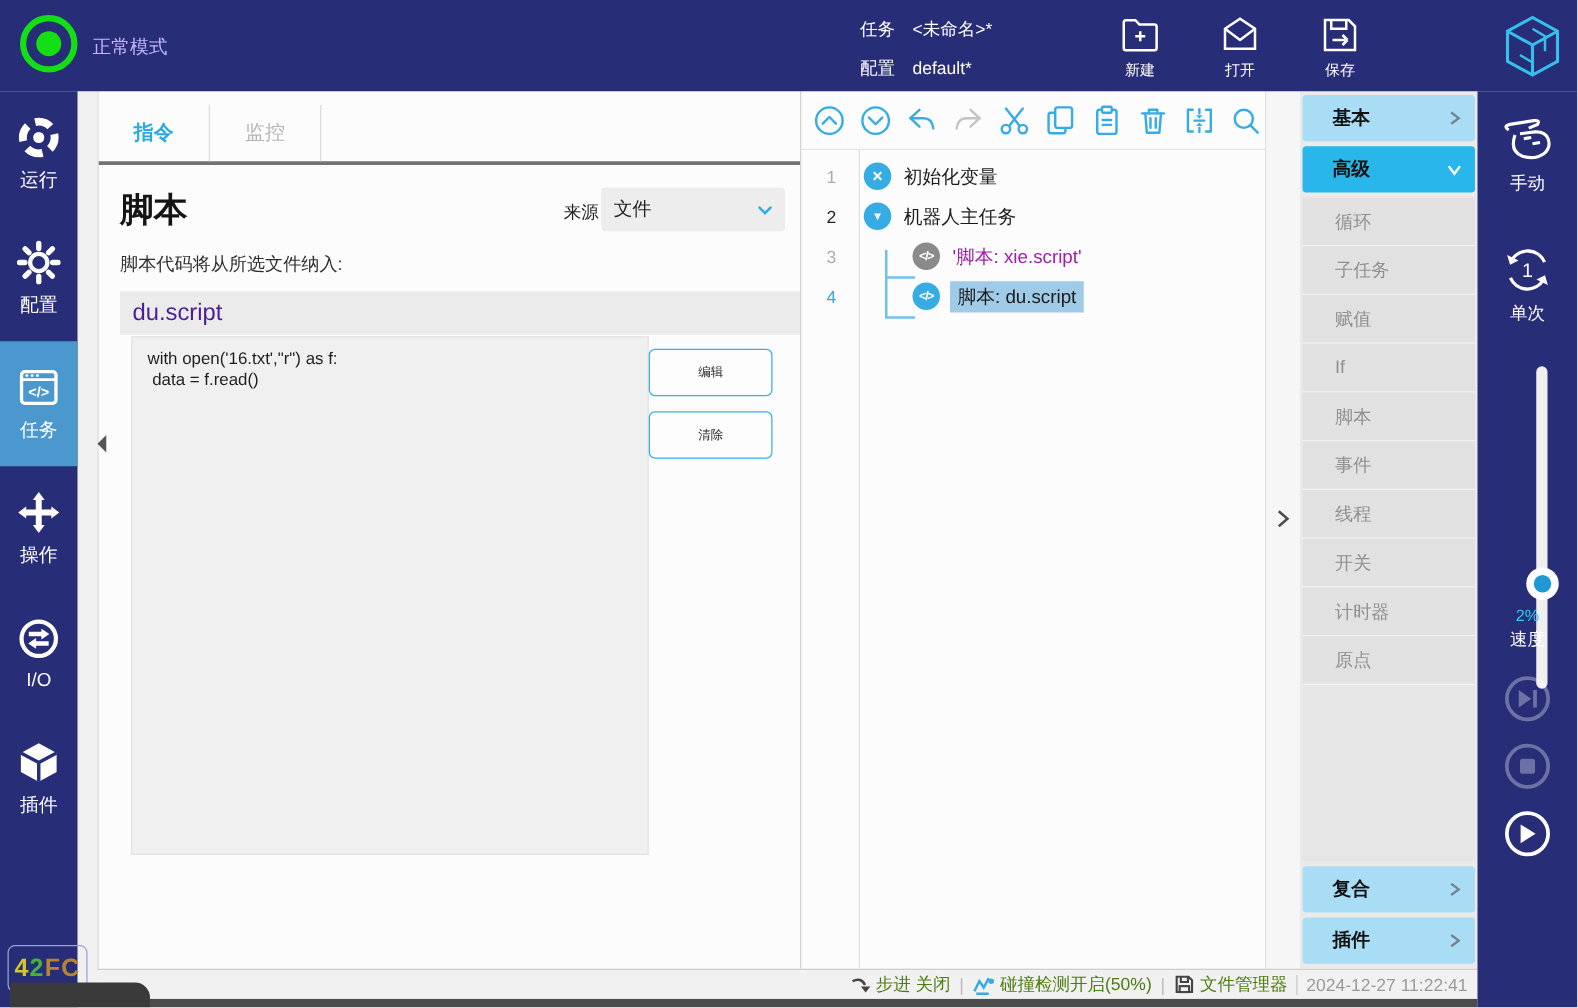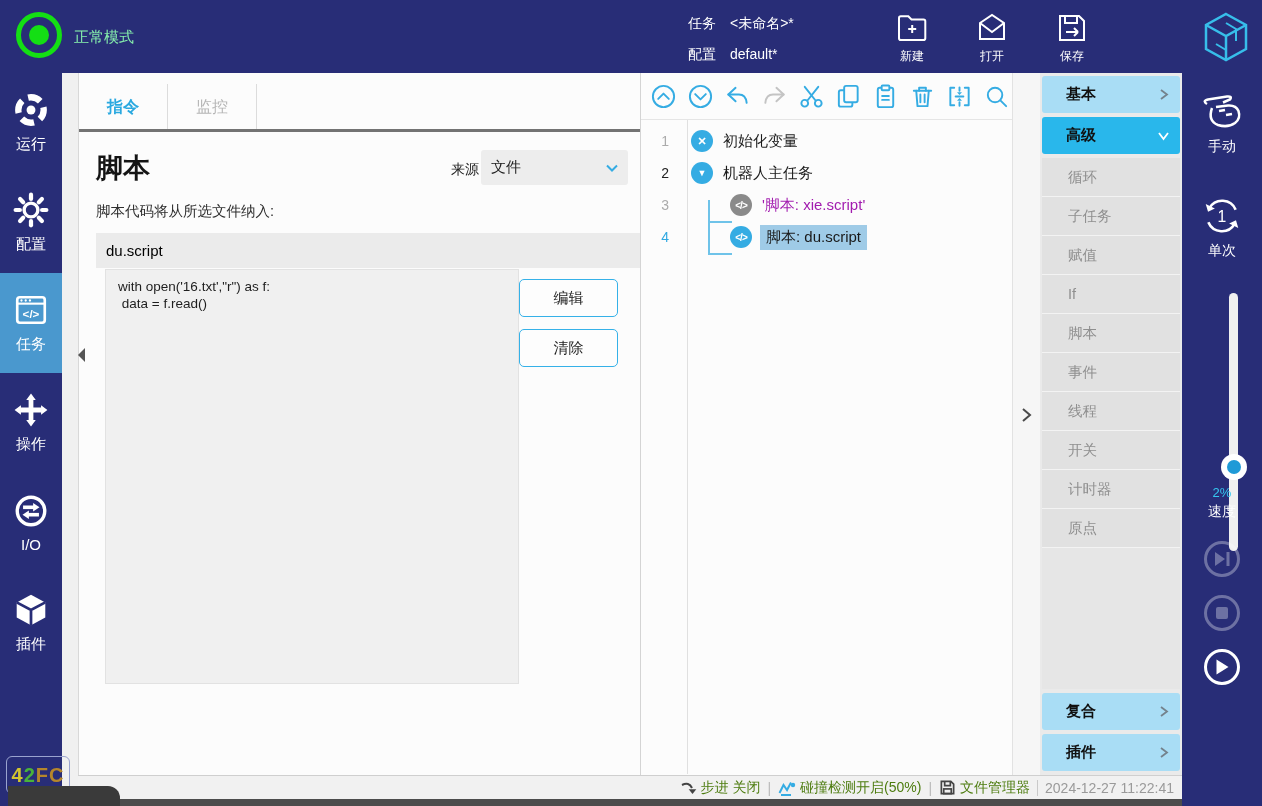--- a/index.html
+++ b/index.html
@@ -4,21 +4,21 @@
 <style>
   * { box-sizing: border-box; margin: 0; padding: 0; }
   html,body { width:1262px; height:806px; }
   body { font-family:"Liberation Sans", sans-serif; background:#e9e9e9; overflow:hidden; }
   .app { position:relative; width:1262px; height:806px; background:#f0f0f0; overflow:hidden; }
 
   
   .topbar { position:absolute; left:0; top:0; width:1262px; height:73px; background:#282D77; z-index:5; }
   .mode-ind { position:absolute; left:16px; top:12px; width:46px; height:46px; border:5px solid #14DF14; border-radius:50%; display:flex; align-items:center; justify-content:center; }
   .mode-ind .dot { width:20px; height:20px; background:#14DF14; border-radius:50%; }
-  .mode-label { position:absolute; left:74px; top:28px; color:#86efac; font-size:15px; }
+  .mode-label { position:absolute; left:74px; top:28px; color:#c4b5fd; font-size:15px; }
   .task-info { position:absolute; left:688px; top:13px; color:#fff; font-size:14px; line-height:20px; }
   .task-info .row { display:flex; gap:14px; margin-bottom:11px; }
   .top-btn { position:absolute; top:10px; width:64px; display:flex; flex-direction:column; align-items:center; color:#fff; cursor:pointer; }
   .top-btn svg { width:36px; height:36px; stroke:#fff; fill:none; stroke-width:2; }
   .top-btn .lbl { font-size:12px; margin-top:2px; }
   .logo { position:absolute; right:12px; top:11px; width:48px; height:52px; }
 
   
   .sidebar { position:absolute; left:0; top:73px; width:62px; height:733px; background:#282D77; z-index:4; }
   .side-item { height:100px; display:flex; flex-direction:column; align-items:center; justify-content:center; gap:7px; color:#fff; font-size:15px; cursor:pointer; }
@@ -33,23 +33,23 @@
   .tabs { height:59px; border-bottom:3px solid #737373; display:flex; background:#fcfcfc;align-items:flex-end; }
   .tab { width:89px; text-align:center; line-height:45px; font-size:16px; border-right:1px solid #dcdcdc; cursor:pointer; }
   .tab.active { color:#2BA9E0; font-weight:bold; }
   .tab.inactive { color:#b5b5b5; }
   .main-body { position:relative; height:656px; }
   .page-title { position:absolute; left:17px; top:18px; font-size:27px; font-weight:bold; color:#141414; }
   .source-label { position:absolute; left:372px; top:29px; font-size:14px; color:#222; }
   .source-select { position:absolute; left:402px; top:18px; width:147px; height:35px; background:#ededed; border-radius:3px; display:flex; align-items:center; padding:0 10px; font-size:15px; color:#222; cursor:pointer; }
   .source-select svg { position:absolute; right:9px; width:14px; height:10px; stroke:#35ACE3; fill:none; stroke-width:2; }
   .desc { position:absolute; left:17px; top:70px; font-size:14.5px; color:#2e2e2e; }
-  .file-input { position:absolute; left:17px; top:101px; width:584px; height:35px; background:#ebebeb; border:none; color:#000000; font-size:15px; padding:0 10px; font-family:"Liberation Sans",sans-serif; }
+  .file-input { position:absolute; left:17px; top:101px; width:584px; height:35px; background:#ebebeb; border:none; color:#4c1d95; font-size:19px; padding:0 10px; font-family:"Liberation Sans",sans-serif; }
   .code-box { position:absolute; left:26px; top:137px; width:414px; height:415px; background:#f0f0f0; border:1px solid #e2e2e2; padding:8px 12px; font-size:13.5px; color:#1e1e1e; line-height:17px; white-space:pre; }
-  .side-btn { position:absolute; left:440px; width:99px; height:38px; background:#fdfdfd; border:1px solid #35b1e8; border-radius:5px; font-size:15px; color:#1e1e1e; display:flex; align-items:center; justify-content:center; cursor:pointer; }
+  .side-btn { position:absolute; left:440px; width:99px; height:38px; background:#fdfdfd; border:1px solid #35b1e8; border-radius:5px; font-size:10px; color:#1e1e1e; display:flex; align-items:center; justify-content:center; cursor:pointer; }
   .btn-edit { top:147px; } .btn-clear { top:197px; }
 
   
   .panel-tree { position:absolute; left:640px; top:73px; width:372px; height:702px; background:#fcfcfc; border-left:1px solid #d4d4d4; }
   .tree-toolbar { height:47px; display:flex; align-items:center; gap:10px; padding-left:9px; border-bottom:1px solid #e5e5e5; }
   .ticon { width:27px; height:27px; color:#35ACE3; cursor:pointer; flex:0 0 auto; }
   .ticon svg { width:27px; height:27px; stroke:currentColor; fill:none; stroke-width:2; stroke-linecap:round; stroke-linejoin:round; }
   .ticon.disabled { color:#c4c4c4; }
   .tree-body { position:relative; height:654px; }
   .numline { position:absolute; left:46px; top:0; bottom:0; border-left:1px solid #e0e0e0; }

